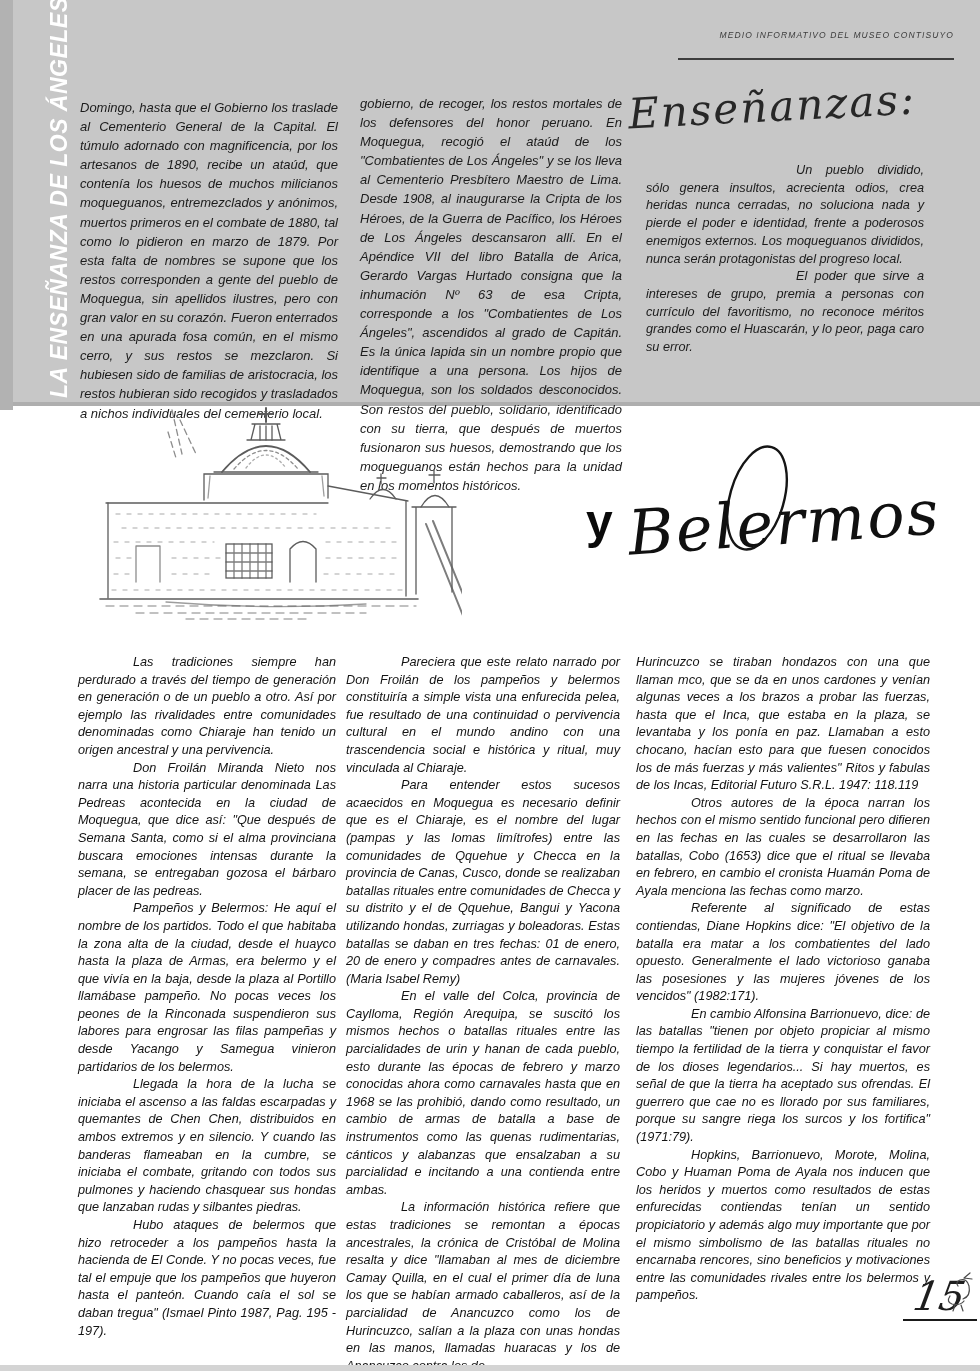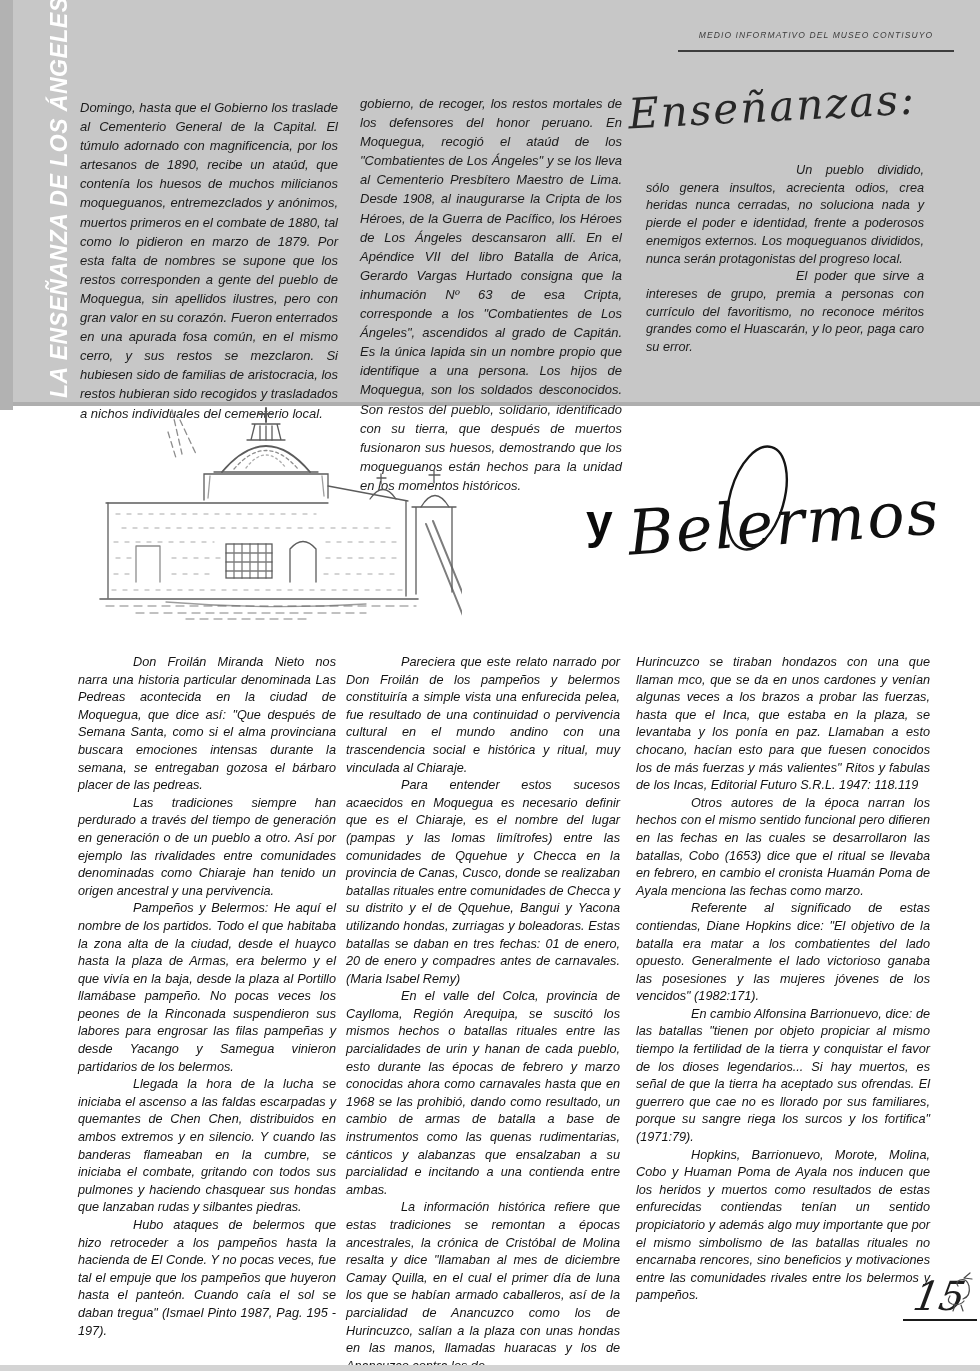--- a/index.html
+++ b/index.html
@@ -29,23 +29,23 @@
   .brand-la {
     font-family:"DejaVu Serif", serif; font-style:italic; font-size:46px;
     color:#2b2b2b; letter-spacing:-2px;
   }
   .brand-name {
     font-family:"DejaVu Serif", serif; font-style:italic; font-size:37px;
     color:#2b2b2b; margin-left:-10px; letter-spacing:1px;
   }
   .masthead-bird { position:absolute; right:-4px; top:-6px; }
   .tagline {
-    margin-top:-6px; padding-bottom:10px; border-bottom:2px solid #3d3d3d;
+    margin-top:-6px; padding-bottom:18px; border-bottom:2px solid #3d3d3d;
     font-style:italic; font-size:8.5px; letter-spacing:1.1px; color:#3c3c3c;
-    white-space:nowrap; text-align:center;
+    white-space:nowrap; text-align:right;
   }
   
   .topcol, .botcol {
     position:absolute; text-align:justify; font-style:italic;margin-top:32px;
   }
   .topcol p, .botcol p { margin:0; }
   .topcol1 { left:80px;  top:66px;  width:258px; font-size:13px;   line-height:19.1px; }
   .topcol2 { left:360px; top:62px;  width:262px; font-size:13px;   line-height:19.1px; }
   .topcol3 { left:646px; top:130px; width:278px; font-size:12.7px; line-height:17.7px; }
   .ind    { text-indent:55px; }
@@ -157,22 +157,22 @@
     </g>
   </svg>
 
   <svg class="swash-loop" width="104" height="116" viewBox="0 0 104 116">
     <ellipse cx="54" cy="58" rx="27" ry="53" transform="rotate(16 54 58)" fill="none" stroke="#151515" stroke-width="2.4"></ellipse>
   </svg>
   <div class="title-y">y</div>
   <div class="title-script">Belermos</div>
 
   <div class="botcol botcol1">
+    <p class="ind">Las tradiciones siempre han perdurado a través del tiempo de generación en generación o de un pueblo a otro. Así por ejemplo las rivalidades entre comunidades denominadas como Chiaraje han tenido un origen ancestral y una pervivencia.</p>
     <p class="ind">Don Froilán Miranda Nieto nos narra una historia particular denominada Las Pedreas acontecida en la ciudad de Moquegua, que dice así: "Que después de Semana Santa, como si el alma provinciana buscara emociones intensas durante la semana, se entregaban gozosa el bárbaro placer de las pedreas.</p>
-    <p class="ind">Las tradiciones siempre han perdurado a través del tiempo de generación en generación o de un pueblo a otro. Así por ejemplo las rivalidades entre comunidades denominadas como Chiaraje han tenido un origen ancestral y una pervivencia.</p>
     <p class="ind">Pampeños y Belermos: He aquí el nombre de los partidos. Todo el que habitaba la zona alta de la ciudad, desde el huayco hasta la plaza de Armas, era belermo y el que vivía en la baja, desde la plaza al Portillo llamábase pampeño. No pocas veces los peones de la Rinconada suspendieron sus labores para engrosar las filas pampeñas y desde Yacango y Samegua vinieron partidarios de los belermos.</p>
     <p class="ind">Llegada la hora de la lucha se iniciaba el ascenso a las faldas escarpadas y quemantes de Chen Chen, distribuidos en ambos extremos y en silencio. Y cuando las banderas flameaban en la cumbre, se iniciaba el combate, gritando con todos sus pulmones y haciendo chasquear sus hondas que lanzaban rudas y silbantes piedras.</p>
     <p class="ind">Hubo ataques de belermos que hizo retroceder a los pampeños hasta la hacienda de El Conde. Y no pocas veces, fue tal el empuje que los pampeños que huyeron hasta el panteón. Cuando caía el sol se daban tregua" (Ismael Pinto 1987, Pag. 195 - 197).</p>
   </div>
   <div class="botcol botcol2">
     <p class="ind">Pareciera que este relato narrado por Don Froilán de los pampeños y belermos constituiría a simple vista una enfurecida pelea, fue resultado de una continuidad o pervivencia cultural en el mundo andino con una trascendencia social e histórica y ritual, muy vinculada al Chiaraje.</p>
     <p class="ind">Para entender estos sucesos acaecidos en Moquegua es necesario definir que es el Chiaraje, es el nombre del lugar (pampas y las lomas limítrofes) entre las comunidades de Qquehue y Checca en la provincia de Canas, Cusco, donde se realizaban batallas rituales entre comunidades de Checca y su distrito y el de Qquehue, Bangui y Yacona utilizando hondas, zurriagas y boleadoras. Estas batallas se daban en tres fechas: 01 de enero, 20 de enero y compadres antes de carnavales. (Maria Isabel Remy)</p>
     <p class="ind">En el valle del Colca, provincia de Caylloma, Región Arequipa, se suscitó los mismos hechos o batallas rituales entre las parcialidades de urin y hanan de cada pueblo, esto durante las épocas de febrero y marzo conocidas ahora como carnavales hasta que en 1968 se las prohibió, dando como resultado, un cambio de armas de batalla a base de instrumentos como las quenas rudimentarias, cánticos y alabanzas que ensalzaban a su parcialidad e incitando a una contienda entre ambas.</p>
     <p class="ind">La información histórica refiere que estas tradiciones se remontan a épocas ancestrales, la crónica de Cristóbal de Molina resalta y dice "llamaban al mes de diciembre Camay Quilla, en el cual el primer día de luna los que se habían armado caballeros, así de la parcialidad de Anancuzco como los de Hurincuzco, salían a la plaza con unas hondas en las manos, llamadas huaracas y los de Anancuzco contra los de</p>
   </div>

